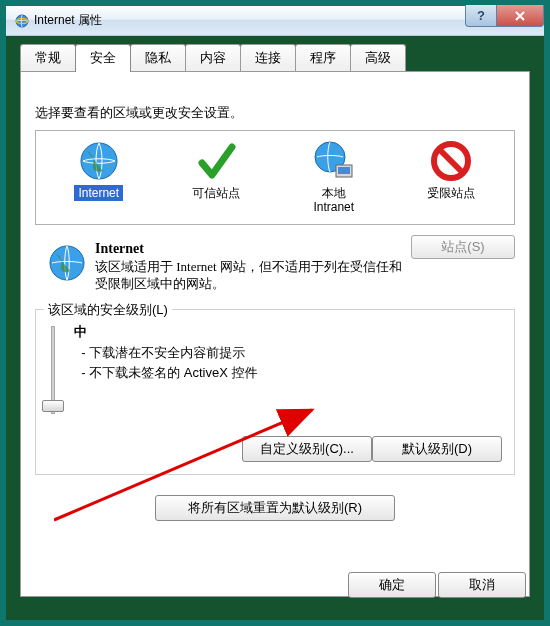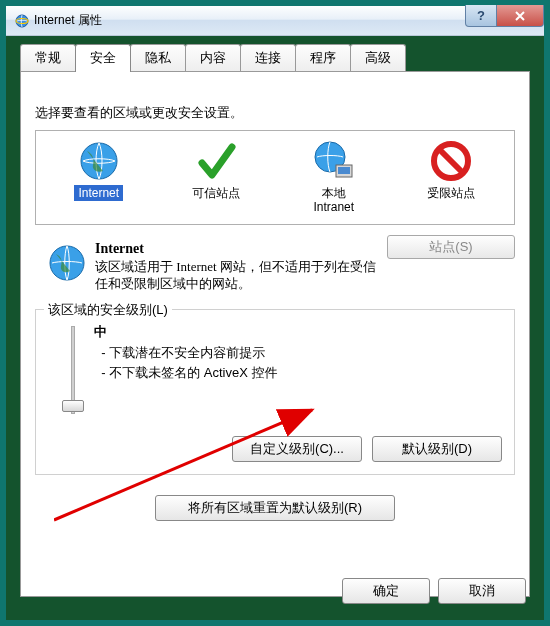--- a/index.html
+++ b/index.html
@@ -22,36 +22,36 @@
 .zones{border:1px solid #b0b0b0;padding:8px 4px;display:flex;justify-content:space-around;margin-bottom:10px}
 .zone{display:flex;flex-direction:column;align-items:center;width:100px;cursor:pointer}
 .zone-icon{width:44px;height:44px;display:flex;align-items:center;justify-content:center}
 .zone-label{font-size:12px;text-align:center;padding:1px 4px;margin-top:2px;line-height:1.2}
 .zone.selected .zone-label{background:#2e6bd0;color:#fff}
 .zone-desc{display:flex;margin:6px 0 10px 0}
 .zone-desc-icon{width:40px;height:40px;margin:2px 8px 0 12px;flex-shrink:0}
 .zone-desc-text{flex:1}
 .zone-desc-title{font-family:"SimHei","SimSun";font-weight:bold;font-size:14px;margin-bottom:2px}
 .zone-desc-body{font-family:"SimSun";font-size:13px;line-height:1.3}
-.sites-btn{width:128px;height:24px;background:linear-gradient(to bottom,#fefefe,#e8e8e8);border:1px solid #a8a8a8;border-radius:3px;color:#888;font-size:13px;margin-left:auto;display:block}
+.sites-btn{width:104px;height:24px;background:linear-gradient(to bottom,#fefefe,#e8e8e8);border:1px solid #a8a8a8;border-radius:3px;color:#888;font-size:13px;margin-left:auto;display:block}
 .zone-desc-row{display:flex;align-items:flex-start}
-.fieldset{border:1px solid #d0d0d0;padding:8px 12px 12px 20px;margin-top:6px;position:relative}
+.fieldset{border:1px solid #d0d0d0;padding:8px 12px 12px 0;margin-top:6px;position:relative}
 .fieldset-title{position:absolute;top:-9px;left:8px;background:#fff;padding:0 4px;font-size:13px}
 .allowed{margin:6px 0 8px 6px}
 .slider-area{display:flex;align-items:flex-start;margin:4px 0 20px 0}
 .slider{width:26px;height:90px;position:relative;margin:4px 8px 0 4px}
 .slider-track{position:absolute;left:11px;top:0;width:4px;height:88px;background:#d0d0d0;border:1px solid #aaa}
 .slider-thumb{position:absolute;left:2px;top:74px;width:22px;height:12px;background:linear-gradient(to bottom,#fefefe,#d8d8d8);border:1px solid #888;border-radius:2px}
 .slider-desc{font-family:"SimSun";font-size:13px;line-height:1.5}
 .slider-desc .lvl{font-weight:bold;margin-bottom:2px}
-.btn-row{display:flex;justify-content:flex-end;gap:10px;margin-top:6px}
+.btn-row{display:flex;justify-content:flex-end;margin-top:6px}
 .btn{height:26px;padding:0 12px;background:linear-gradient(to bottom,#fefefe,#e6e6e6);border:1px solid #888;border-radius:3px;font-size:13px;cursor:pointer}
 .btn.wide{min-width:130px}
 .reset-row{display:flex;justify-content:center;margin-top:20px}
-.footer{position:absolute;bottom:16px;right:18px;display:flex;gap:8px}
+.footer{position:absolute;bottom:22px;right:18px;display:flex;gap:2px}
 .footer .btn{width:88px}
 .arrow{position:absolute;left:48px;top:396px;pointer-events:none;z-index:10}
 </style>
 </head>
 <body>
 
 <div class="window">
   <div class="titlebar">
     <span class="title-icon">
       <svg viewBox="0 0 16 16">

